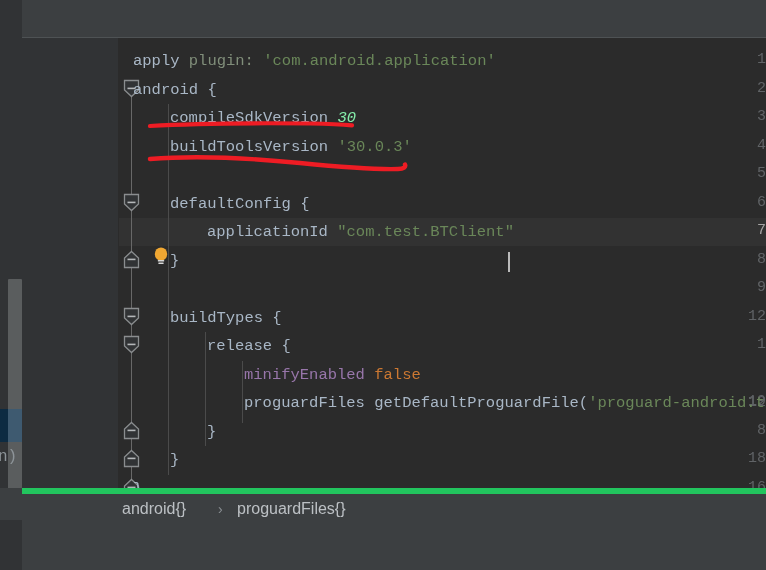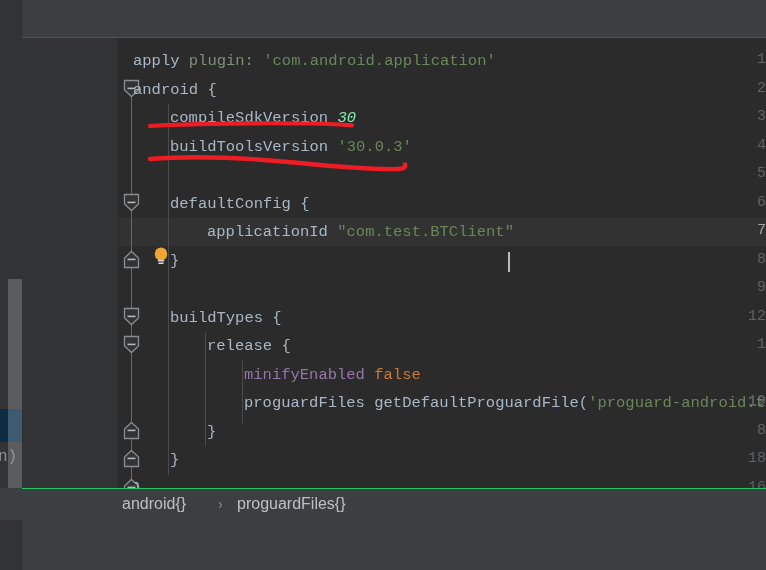--- a/index.html
+++ b/index.html
@@ -216,21 +216,21 @@
   }
 
   
   .breadcrumb-bar {
     position: absolute;
     left: 22px;
     top: 488px;
     width: 744px;
     height: 32px;
     background: #3c3f41;
-    border-top: 1px solid #22c55e;
+    border-top: 6px solid #22c55e;
     box-sizing: border-box;
   }
   .crumb {
     position: absolute;
     top: 6px;
     font-size: 16px;
     color: #bcc0c4;
     white-space: nowrap;
   }
   .crumb-sep {

